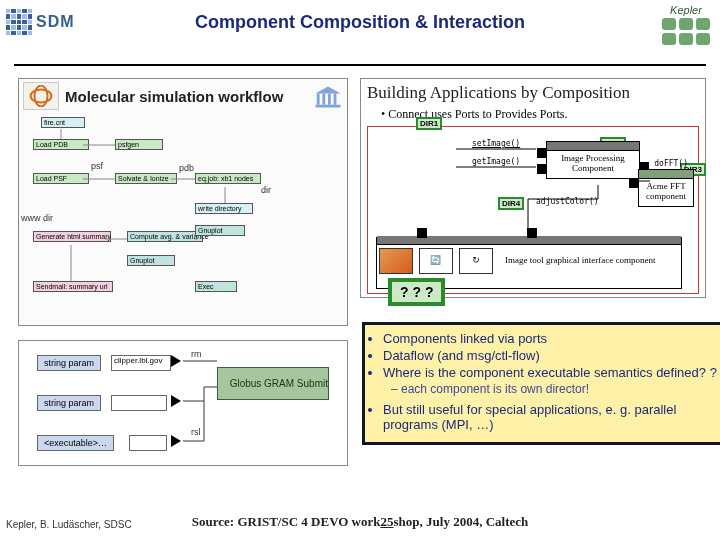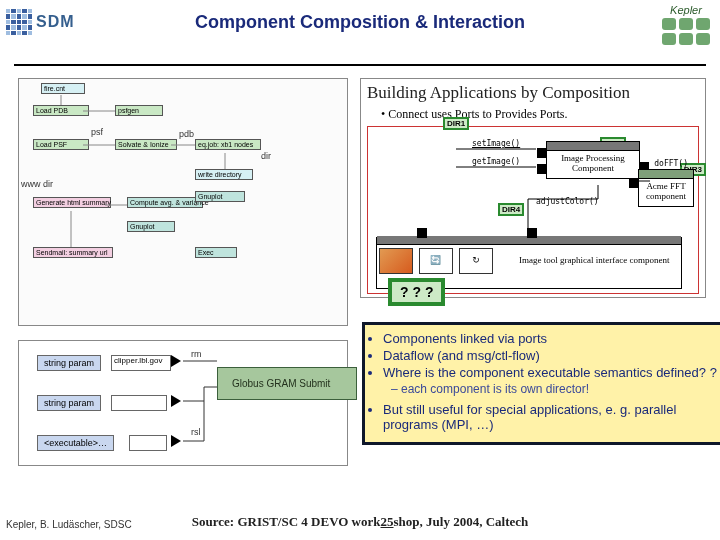--- a/index.html
+++ b/index.html
@@ -209,21 +209,21 @@
     font-size:9px;padding:2px 6px;
   }
   .tri {
     position:absolute;width:0;height:0;
     border-top:6px solid transparent;
     border-bottom:6px solid transparent;
     border-left:10px solid #000;
   }
   .globus {
     position:absolute;border:1px solid #3b5f3b;background:#a6c79d;
-    font-size:10px;text-align:left;padding:10px 14px;font-family:Arial,sans-serif;
+    font-size:10px;text-align:right;padding:10px 0;font-family:Arial,sans-serif;
     color:#24321e;
   }
   .edge-label {
     position:absolute;font-size:9px;color:#333;
   }
 
   
   .footer-left {
     position:absolute;left:6px;bottom:10px;
     font-size:10px;color:#333;font-family:Arial,sans-serif;
@@ -281,20 +281,39 @@
           <span></span>
           <span></span>
           <span></span>
         </div>
     </div>
     <div class="title">Component Composition &amp; Interaction</div>
   </div>
   <div class="hr"></div>
 
   <div class="fig-mol">
+    <div class="topbar">
+      <div class="logo-sun">
+        <svg viewBox="0 0 40 32">
+            <ellipse cx="20" cy="16" rx="16" ry="10" fill="none" stroke="#d86b1e" stroke-width="3"></ellipse>
+            <ellipse cx="20" cy="16" rx="10" ry="16" fill="none" stroke="#d86b1e" stroke-width="3"></ellipse>
+          </svg>
+      </div>
+      <div class="mol-title">Molecular simulation workflow</div>
+      <div class="temple">
+        <svg viewBox="0 0 40 34">
+            <polygon points="2,12 20,2 38,12" fill="#7fa4d8"></polygon>
+            <rect x="4" y="12" width="4" height="16" fill="#7fa4d8"></rect>
+            <rect x="12" y="12" width="4" height="16" fill="#7fa4d8"></rect>
+            <rect x="20" y="12" width="4" height="16" fill="#7fa4d8"></rect>
+            <rect x="28" y="12" width="4" height="16" fill="#7fa4d8"></rect>
+            <rect x="2" y="28" width="36" height="4" fill="#7fa4d8"></rect>
+          </svg>
+      </div>
+    </div>
     <div class="body">
       <div class="wbox cyan" style="left:22px; top:4px;  width:38px;">fire.cnt</div>
       <div class="wbox green" style="left:14px; top:26px; width:50px;">Load PDB</div>
       <div class="wbox green" style="left:96px; top:26px; width:42px;">psfgen</div>
       <div class="wbox green" style="left:14px; top:60px; width:50px;">Load PSF</div>
       <div class="wbox green" style="left:96px; top:60px; width:56px;">Solvate &amp; Ionize</div>
       <div class="wbox green" style="left:176px;top:60px; width:60px;">eq.job: xb1 nodes</div>
       <div class="wbox cyan" style="left:176px;top:90px; width:52px;">write directory</div>
       <div class="wbox pink" style="left:14px; top:118px;width:72px;">Generate html summary</div>
       <div class="wbox teal" style="left:108px;top:118px;width:70px;">Compute avg. &amp; variance</div>
@@ -321,43 +340,43 @@
       </svg>
     </div>
   </div>
 
   <div class="fig-comp">
     <div class="t">Building Applications by Composition</div>
     <div class="bullet">• <span>Connect uses Ports to Provides Ports.</span></div>
 
     <div class="ports">
 
-      <div class="dir" style="left:48px; top:-10px;margin-left:27px;">DIR1</div>
+      <div class="dir" style="left:48px; top:-10px;">DIR1</div>
       <div class="dir" style="left:232px;top:10px;">DIR2</div>
       <div class="dir" style="right:-8px;top:36px;">DIR3</div>
-      <div class="dir" style="left:130px;top:76px;">DIR4</div>
+      <div class="dir" style="left:130px;top:70px;">DIR4</div>
 
       <div class="cbox" style="left:178px;top:14px;width:88px;">
         <div class="bar"></div><span>Image Processing Component</span>
         <span class="port" style="left:-10px;top:6px;"></span>
         <span class="port" style="left:-10px;top:22px;"></span>
         <span class="port" style="right:-10px;top:22px;"></span>
         <span class="port" style="right:-10px;bottom:6px;"></span>
       </div>
       <div class="cbox lg" style="right:4px;top:42px;width:50px;">
         <div class="bar"></div><span>Acme FFT component</span>
         <span class="port" style="left:-10px;top:8px;"></span>
       </div>
       <div class="cbox" style="left:8px;bottom:4px;width:300px;height:44px;padding-top:2px;">
         <div class="bar"></div>
         <div style="display:flex;align-items:center;gap:6px;justify-content:flex-start;">
           <div style="width:32px;height:24px;border:1px solid #333;background:linear-gradient(135deg,#e29a52,#d65b1e)"></div>
           <div style="width:32px;height:24px;border:1px solid #333;display:flex;align-items:center;justify-content:center;">🔄</div>
           <div style="width:32px;height:24px;border:1px solid #333;display:flex;align-items:center;justify-content:center;">↻</div>
-          <span style="margin-left:20px;">Image tool graphical interface component</span>
+          <span style="margin-left:6px;">Image tool graphical interface component</span>
         </div>
         <span class="port" style="left:40px;top:-10px;"></span>
         <span class="port" style="left:150px;top:-10px;"></span>
       </div>
 
       <svg style="position:absolute;left:0;top:0;width:100%;height:100%;pointer-events:none">
         <g stroke="#000" stroke-width="1" fill="none">
           <path d="M88 22 H168"></path>
           <path d="M88 40 H168"></path>
           <path d="M270 54 H282"></path>

